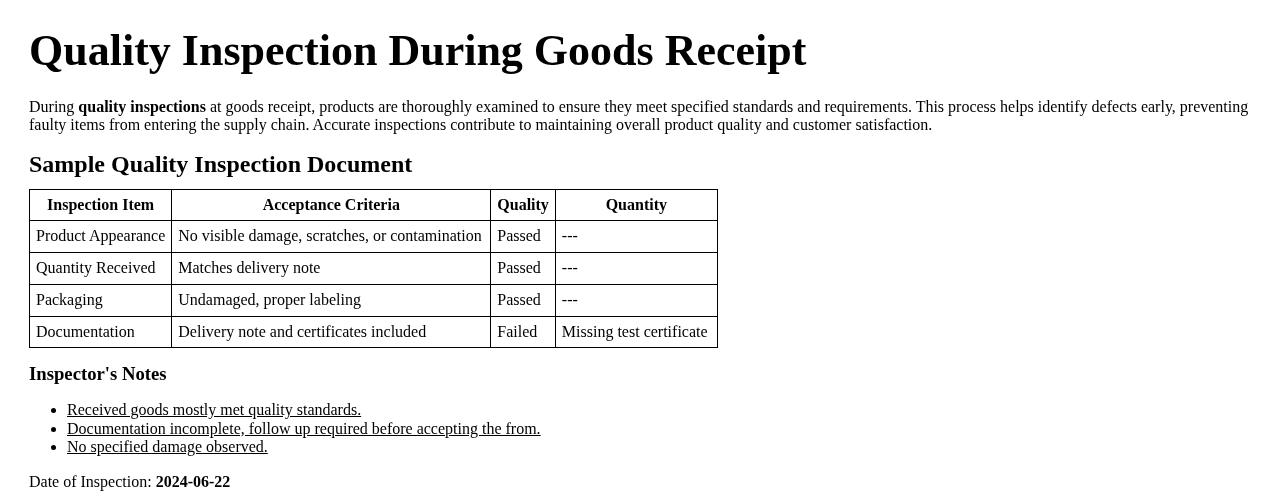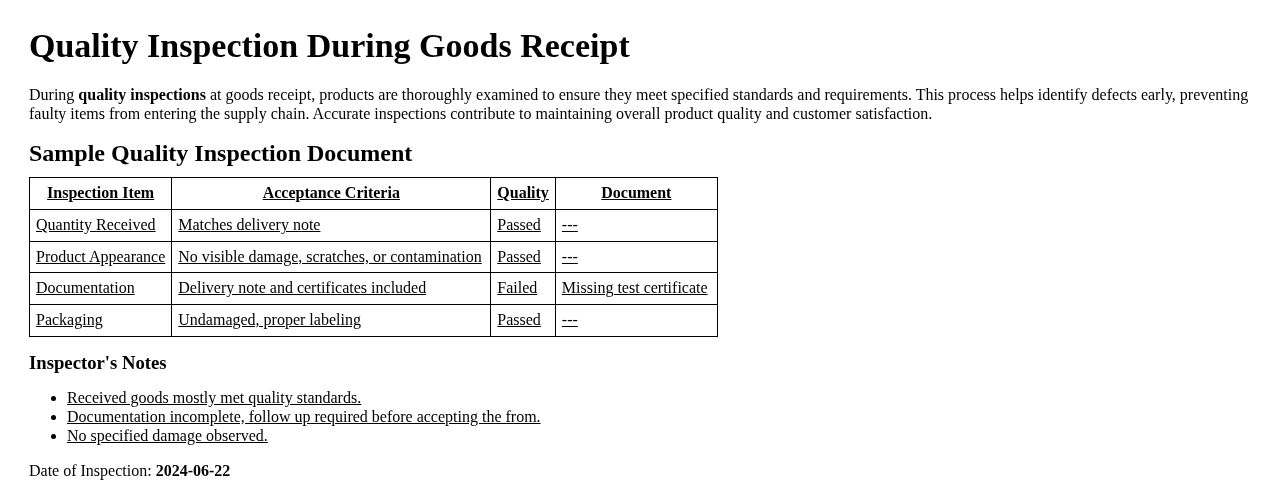--- a/index.html
+++ b/index.html
@@ -10,40 +10,39 @@
     width: 1278px;
     height: 501px;
     box-sizing: border-box;
     padding: 5px 29px 0 29px;
     color: #000000;
     font-family: "Liberation Serif", serif;
     font-size: 16px;
     overflow: hidden;
   }
   h1 {
-    font-size: 34px;
+    font-size: 44px;
     font-weight: bold;
     margin: 21px 0;
     line-height: 1.15;
   }
   p.intro {
     margin: 16px 0;
     line-height: 1.17;
   }
   p.intro b { font-weight: bold; }
   h2 {
     font-size: 24px;
     font-weight: bold;
     margin: 10px 0;
     line-height: 1.15;
   }
   table.inspection {
     border-collapse: collapse;
     margin: 0;
-    text-decoration: underline;
   }
   table.inspection th,
   table.inspection td {
     border: 1px solid #000000;
     padding: 6px;
     font-size: 16px;
     line-height: 1.17;
     vertical-align: middle;
     text-align: left;
     white-space: nowrap;
@@ -85,47 +84,47 @@
 <p class="intro"><span>During </span><b>quality inspections</b><span> at goods receipt, products are thoroughly examined to ensure they meet specified standards and requirements. This process helps identify defects early, preventing faulty items from entering the supply chain. Accurate inspections contribute to maintaining overall product quality and customer satisfaction.</span></p>
 
 <h2>Sample Quality Inspection Document</h2>
 
 <table class="inspection">
   <thead>
     <tr>
       <th class="col-item">Inspection Item</th>
       <th class="col-criteria">Acceptance Criteria</th>
       <th class="col-result">Quality</th>
-      <th class="col-remarks">Document</th>
+      <th class="col-remarks">Quantity</th>
     </tr>
   </thead>
   <tbody>
+    <tr>
+      <td class="col-item">Product Appearance</td>
+      <td class="col-criteria">No visible damage, scratches, or contamination</td>
+      <td class="col-result">Passed</td>
+      <td class="col-remarks">---</td>
+    </tr>
     <tr>
       <td class="col-item">Quantity Received</td>
       <td class="col-criteria">Matches delivery note</td>
       <td class="col-result">Passed</td>
       <td class="col-remarks">---</td>
     </tr>
     <tr>
-      <td class="col-item">Product Appearance</td>
-      <td class="col-criteria">No visible damage, scratches, or contamination</td>
+      <td class="col-item">Packaging</td>
+      <td class="col-criteria">Undamaged, proper labeling</td>
       <td class="col-result">Passed</td>
       <td class="col-remarks">---</td>
     </tr>
     <tr>
       <td class="col-item">Documentation</td>
       <td class="col-criteria">Delivery note and certificates included</td>
       <td class="col-result">Failed</td>
       <td class="col-remarks">Missing test certificate</td>
-    </tr>
-    <tr>
-      <td class="col-item">Packaging</td>
-      <td class="col-criteria">Undamaged, proper labeling</td>
-      <td class="col-result">Passed</td>
-      <td class="col-remarks">---</td>
     </tr>
   </tbody>
 </table>
 
 <h3>Inspector's Notes</h3>
 
 <ul class="notes">
   <li>Received goods mostly met quality standards.</li>
   <li>Documentation incomplete, follow up required before accepting the from.</li>
   <li>No specified damage observed.</li>

